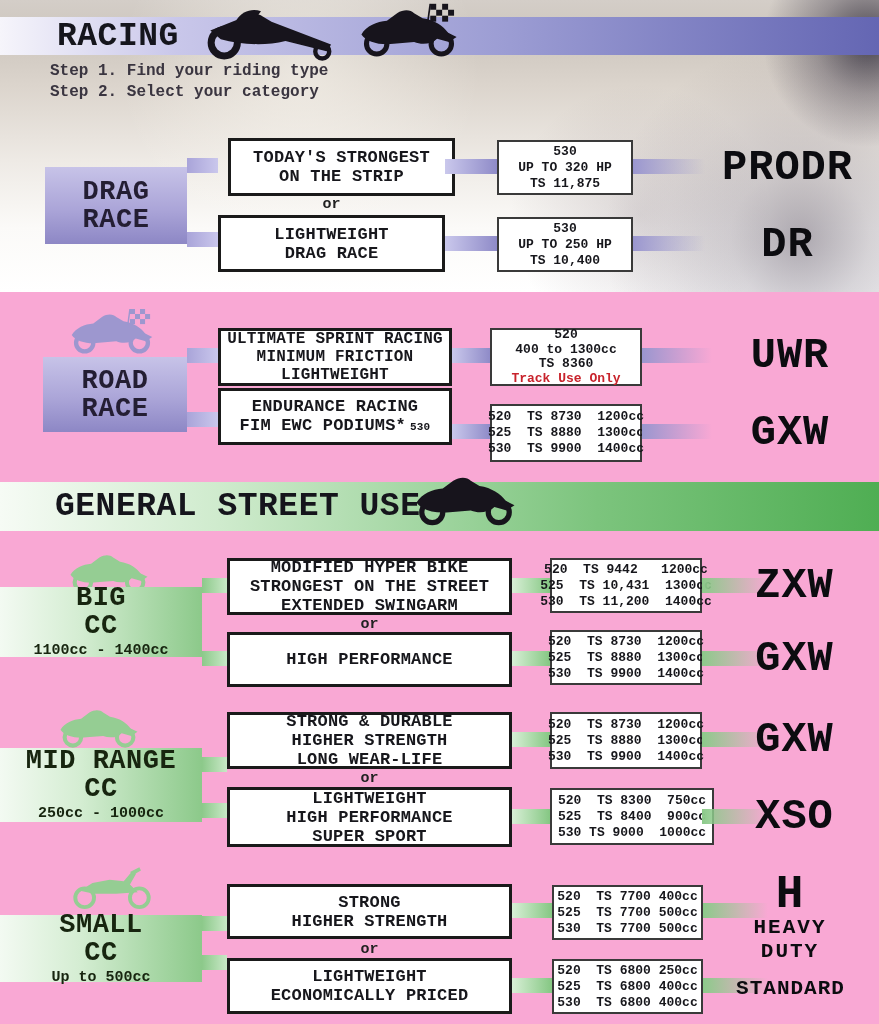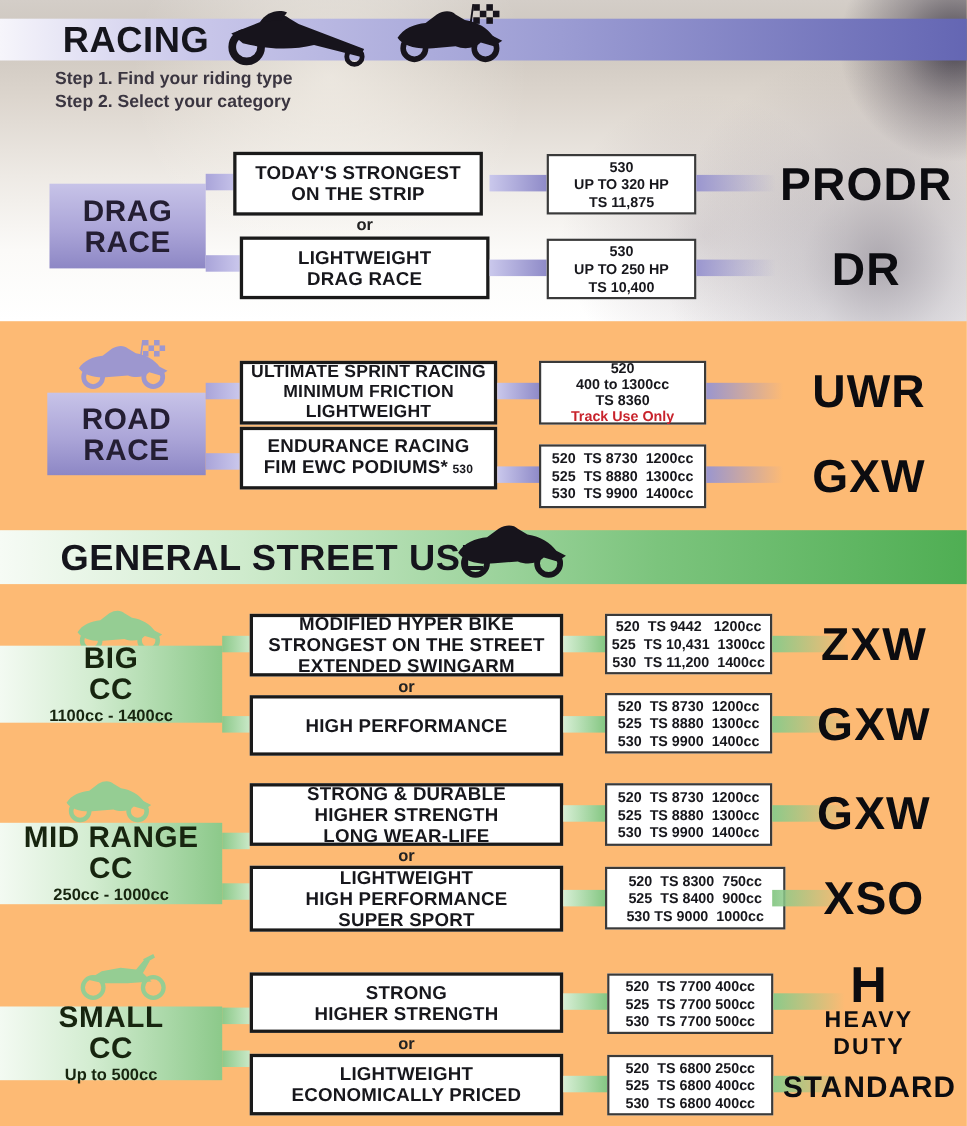--- a/index.html
+++ b/index.html
@@ -1,17 +1,17 @@
 <!DOCTYPE html>
 <html><head>
 <meta charset="utf-8">
 <style>
   html,body{margin:0;padding:0;background:#fff;}
-  .stage{position:relative;width:879px;height:1024px;background:#fdba74;overflow:hidden;
-         font-family:Liberation Sans, sans-serif;-webkit-font-smoothing:antialiased;}
+  .stage{position:relative;width:879px;height:1024px;background:#f9a8d4;overflow:hidden;
+         font-family:Liberation Mono, monospace;-webkit-font-smoothing:antialiased;}
   
   .photo-bg{position:absolute;left:0;top:0;width:879px;height:292px;
     background:
       radial-gradient(circle at 800px 238px, rgba(62,52,72,.42), rgba(92,82,100,.24) 70px, rgba(122,112,126,.12) 135px, transparent 195px),
       radial-gradient(circle at 868px 42px, rgba(34,30,46,.78), rgba(56,50,66,.38) 52px, transparent 105px),
       radial-gradient(circle at 640px 215px, rgba(122,106,116,.22), transparent 130px),
       radial-gradient(circle at 300px 70px, rgba(255,252,245,.5), transparent 180px),
       linear-gradient(180deg,#d4cec8 0%,#cdc6be 12%,#dcd5cd 30%,#eeeae5 55%,#fbfaf8 78%,#ffffff 100%);}
   
   .hbar{position:absolute;left:0;width:879px;display:flex;align-items:center;}
@@ -36,21 +36,21 @@
   .cat.s div{font-size:16px;line-height:18px;}
   .spec{border:2px solid #3a3a3a;font-weight:bold;}
   .spec div{font-size:13px;line-height:16px;white-space:pre;}
   .spec.tall div{line-height:14.5px;}
   .red{color:#c8232c;}
   .suffix{font-size:11px;font-weight:bold;margin-left:4px;}
   .or{position:absolute;text-align:center;font-size:15px;font-weight:bold;color:#222;}
   
   .code{position:absolute;display:flex;align-items:center;justify-content:center;text-align:center;
         font-weight:bold;color:#0c0c10;font-size:42px;letter-spacing:1px;line-height:1;}
-  .code-sm{font-size:27px;letter-spacing:1px;}
+  .code-sm{font-size:21px;letter-spacing:1px;}
   .code-stack{position:absolute;display:flex;flex-direction:column;align-items:center;
               font-weight:bold;color:#0c0c10;text-align:center;}
   .code-h-top{font-size:46px;line-height:42px;letter-spacing:1px;}
   .code-sub{font-size:21px;line-height:24px;letter-spacing:2px;}
   
   .conn{position:absolute;height:15px;}
   .p{background:linear-gradient(90deg,#cac8ec,#8f8bc8);}
   .p-fade{background:linear-gradient(90deg,#9a96cf,rgba(250,250,253,0));}
   .p-stub{background:linear-gradient(90deg,#a9a4d9,#cac7ec);}
   .g{background:linear-gradient(90deg,#d8efd6,#85c783);}
@@ -103,21 +103,21 @@
     <div>Step 2. Select your category</div>
   </div>
 
   <div class="block pblock" style="left:45px;top:167px;width:142px;height:77px">
     <span class="l1">DRAG</span>
     <span class="l1">RACE</span>
   </div>
   <div class="conn p-stub" style="left:187px;top:158px;width:31px"></div>
   <div class="conn p-stub" style="left:187px;top:232px;width:31px"></div>
 
-  <div class="box cat" style="left:212px;top:138px;width:227px;height:58px">
+  <div class="box cat" style="left:228px;top:138px;width:227px;height:58px">
     <div>TODAY'S STRONGEST</div>
     <div>ON THE STRIP</div>
   </div>
   <div class="conn p" style="left:445px;top:159px;width:52px"></div>
   <div class="box spec" style="left:497px;top:140px;width:136px;height:55px">
     <div>530</div>
     <div>UP TO 320 HP</div>
     <div>TS 11,875</div>
   </div>
   <div class="conn p-fade" style="left:633px;top:159px;width:72px"></div>

